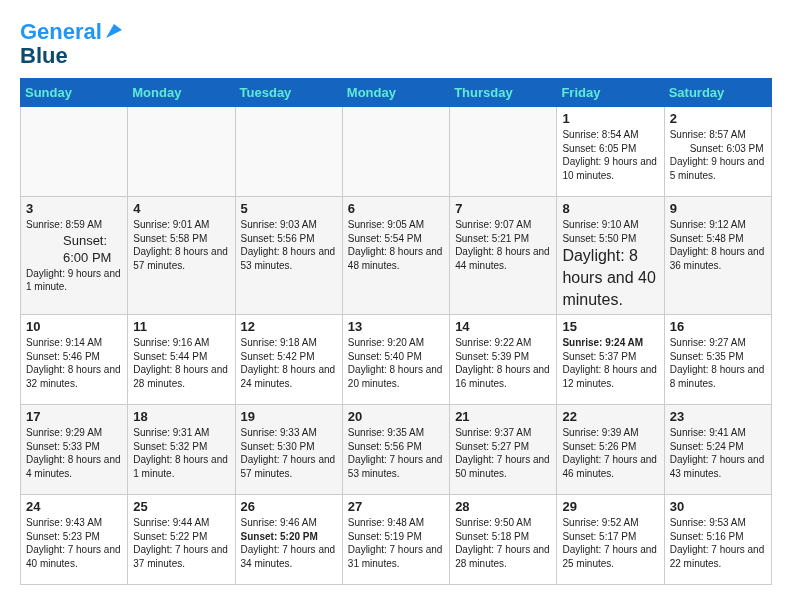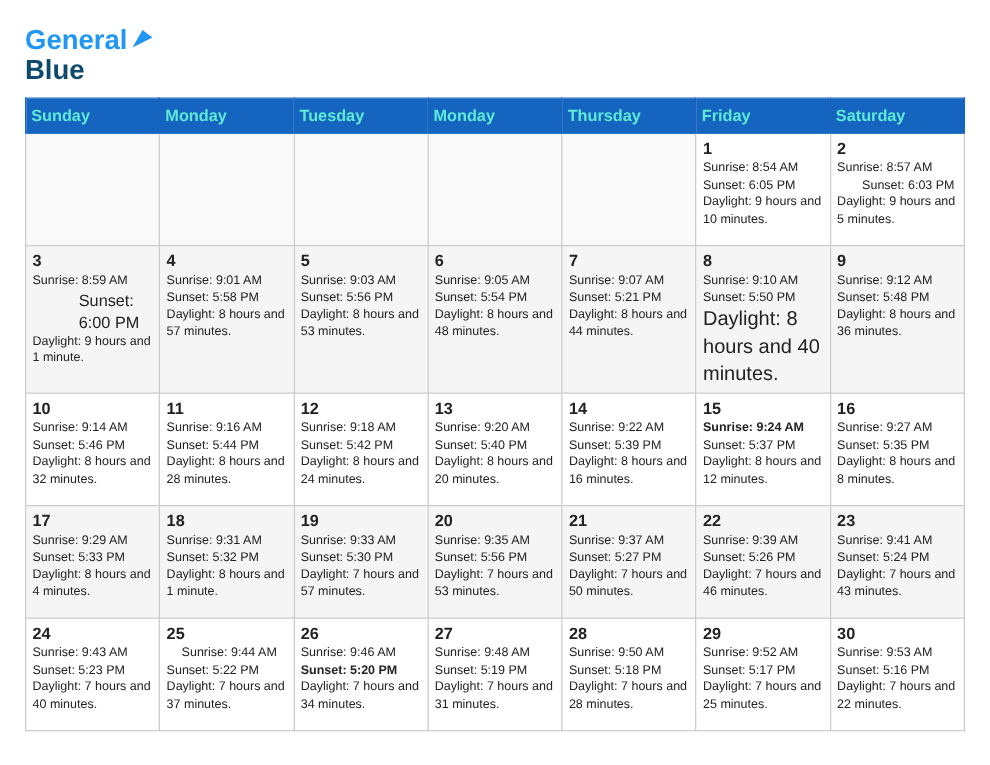--- a/index.html
+++ b/index.html
@@ -264,21 +264,21 @@
       </tr>
       <tr>
         <td>
           <span class="day-number">24</span>
           <div style="font-size: 10px; line-height: 1.35;">Sunrise: 9:43 AM</div>
           <div style="font-size: 10px; line-height: 1.35;">Sunset: 5:23 PM</div>
           <div style="font-size: 10px; line-height: 1.35;">Daylight: 7 hours and 40 minutes.</div>
         </td>
         <td>
           <span class="day-number">25</span>
-          <div style="font-size: 10px; line-height: 1.35; margin-left: 12px;">Sunrise: 9:44 AM</div>
+          <div style="font-size: 10px; line-height: 1.35;">Sunrise: 9:44 AM</div>
           <div style="font-size: 10px; line-height: 1.35;">Sunset: 5:22 PM</div>
           <div style="font-size: 10px; line-height: 1.35;">Daylight: 7 hours and 37 minutes.</div>
         </td>
         <td>
           <span class="day-number">26</span>
           <div style="font-size: 10px; line-height: 1.35;">Sunrise: 9:46 AM</div>
           <div style="font-size: 10px; line-height: 1.35; font-weight: bold;">Sunset: 5:20 PM</div>
           <div style="font-size: 10px; line-height: 1.35;">Daylight: 7 hours and 34 minutes.</div>
         </td>
         <td>

